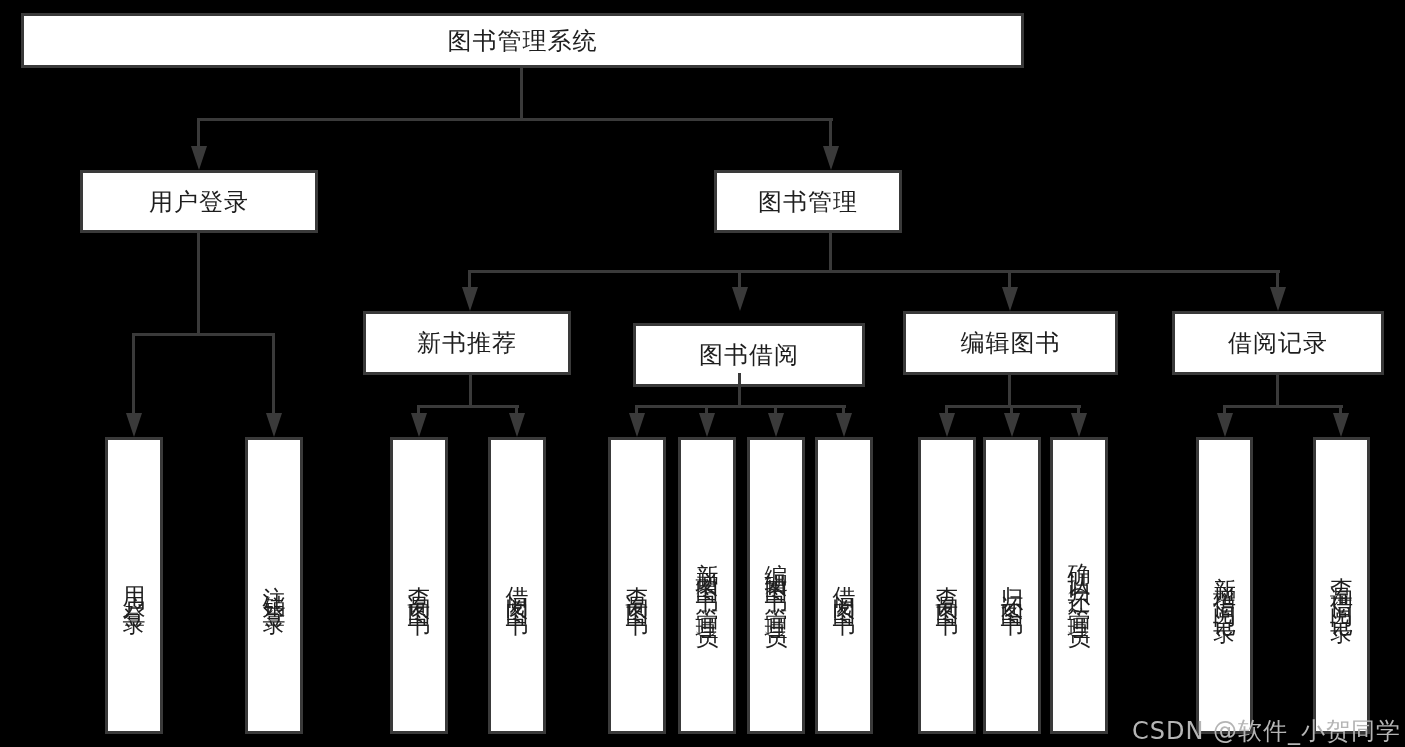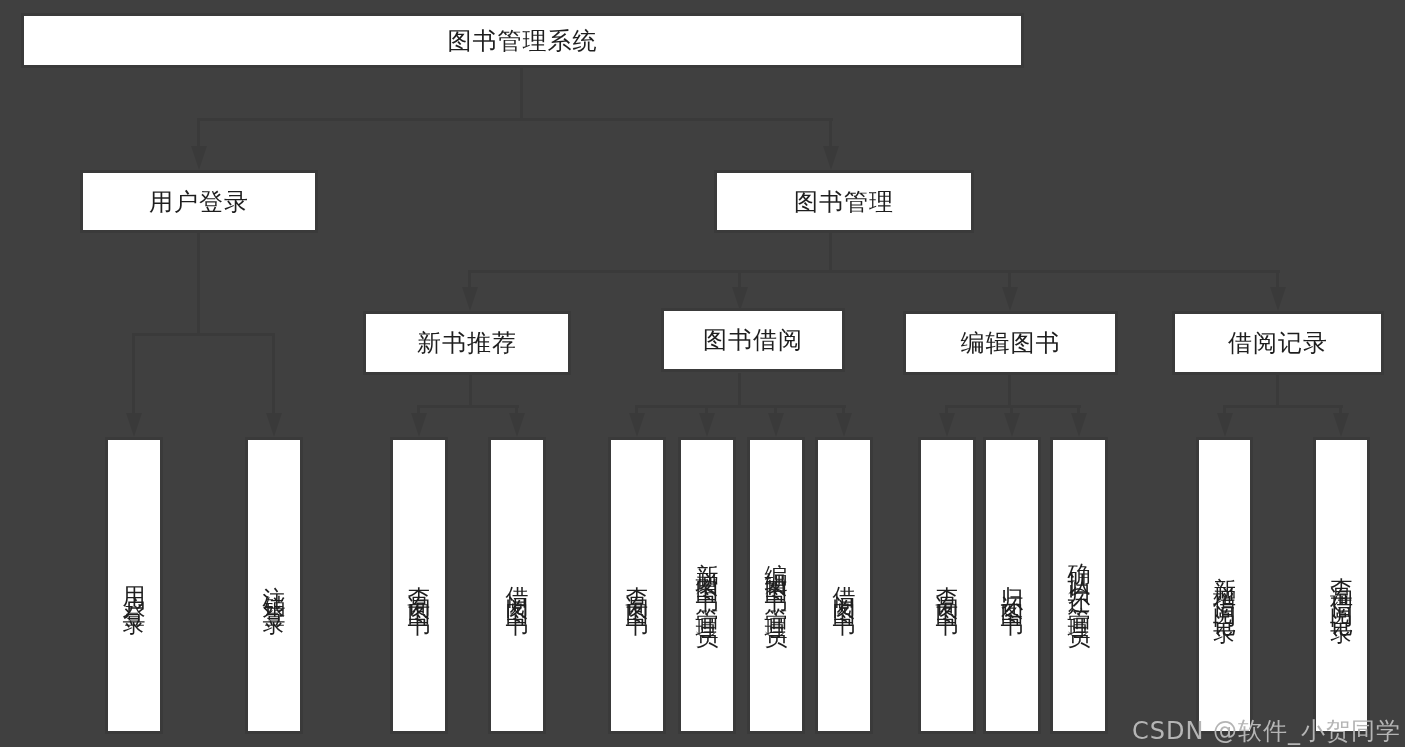--- a/index.html
+++ b/index.html
@@ -1,20 +1,20 @@
 <!DOCTYPE html>
 <html><head>
 <meta charset="utf-8">
 <style>
   html, body { margin: 0; padding: 0; background: #ffffff; }
   #canvas {
     position: relative;
     width: 1405px;
     height: 747px;
-    background: #404040;
+    background: #000000;
     font-family: "DejaVu Sans", "Liberation Sans", sans-serif;
     overflow: hidden;
   }
   .node {
     position: absolute;
     box-sizing: border-box;
     border: 3px solid #3a3a3a;
     background: #ffffff;
     display: flex;
     align-items: center;
@@ -73,21 +73,21 @@
   <div class="vl" style="left:520px; top:66px; height:54px;"></div>
   <div class="hl" style="left:198px; top:118px; width:635px;"></div>
   <div class="vl" style="left:197px; top:118px; height:32px;"></div>
   <div class="arr" style="left:191px; top:146px;"></div>
   <div class="vl" style="left:829px; top:118px; height:32px;"></div>
   <div class="arr" style="left:823px; top:146px;"></div>
 
   <div class="node" style="left:80px; top:170px; width:238px; height:63px;">
     <span>用户登录</span>
   </div>
-  <div class="node" style="left:714px; top:170px; width:260px; height:63px;">
+  <div class="node" style="left:714px; top:170px; width:188px; height:63px;">
     <span>图书管理</span>
   </div>
 
   <div class="vl" style="left:197px; top:231px; height:104px;"></div>
   <div class="hl" style="left:133px; top:333px; width:142px;"></div>
   <div class="vl" style="left:132px; top:333px; height:84px;"></div>
   <div class="arr" style="left:126px; top:413px;"></div>
   <div class="vl" style="left:272px; top:333px; height:84px;"></div>
   <div class="arr" style="left:266px; top:413px;"></div>
 
@@ -98,21 +98,21 @@
   <div class="vl" style="left:738px; top:270px; height:21px;"></div>
   <div class="arr" style="left:732px; top:287px;"></div>
   <div class="vl" style="left:1008px; top:270px; height:21px;"></div>
   <div class="arr" style="left:1002px; top:287px;"></div>
   <div class="vl" style="left:1276px; top:270px; height:21px;"></div>
   <div class="arr" style="left:1270px; top:287px;"></div>
 
   <div class="node" style="left:363px; top:311px; width:208px; height:64px;">
     <span>新书推荐</span>
   </div>
-  <div class="node" style="left:633px; top:308px; width:184px; height:64px;margin-left:28px;">
+  <div class="node" style="left:633px; top:323px; width:232px; height:64px;">
     <span>图书借阅</span>
   </div>
   <div class="node" style="left:903px; top:311px; width:215px; height:64px;">
     <span>编辑图书</span>
   </div>
   <div class="node" style="left:1172px; top:311px; width:212px; height:64px;">
     <span>借阅记录</span>
   </div>
 
   <div class="vl" style="left:469px; top:373px; height:35px;"></div>

